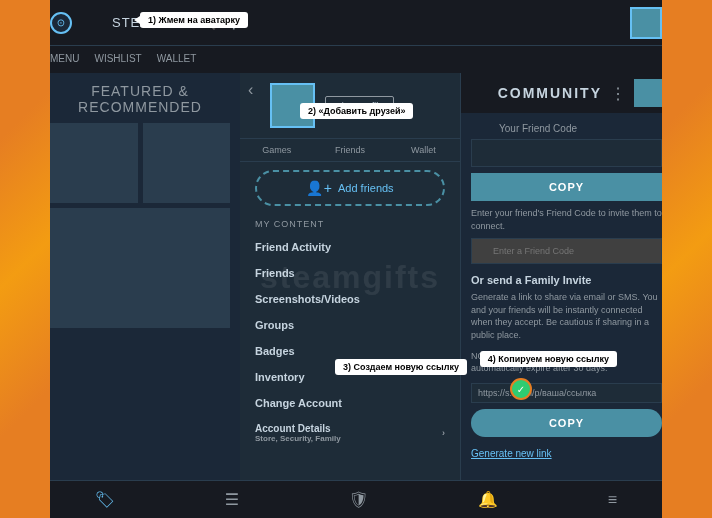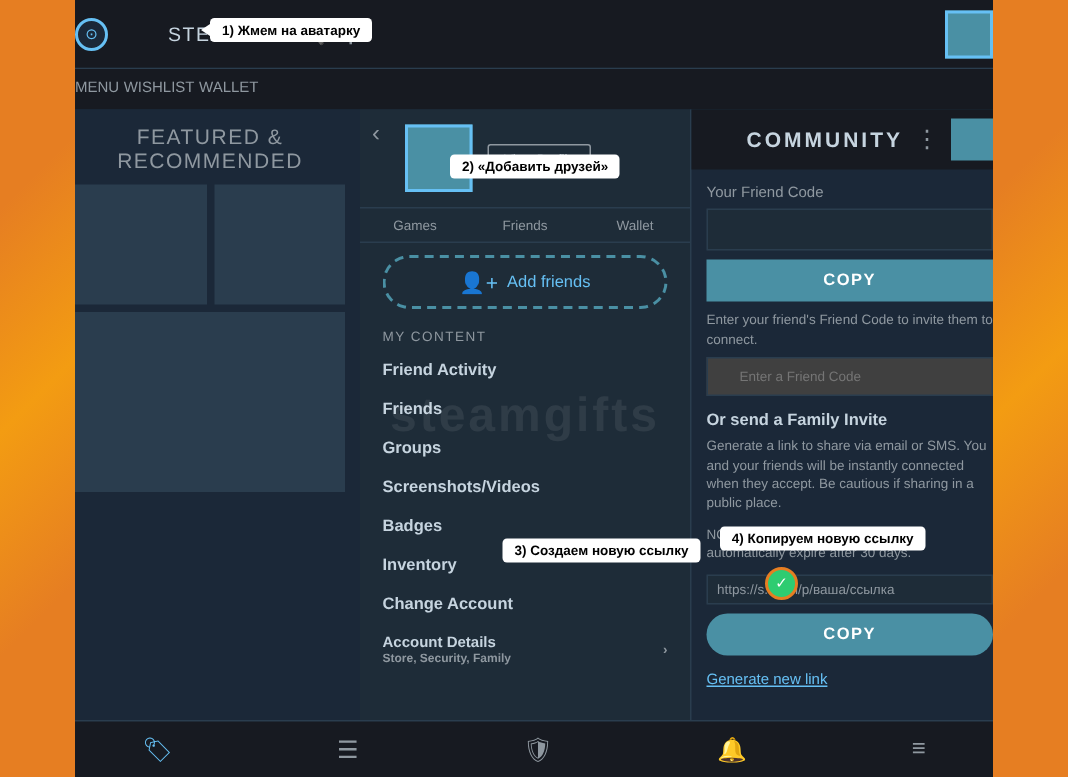--- a/index.html
+++ b/index.html
@@ -99,21 +99,21 @@
       right: 10px;
       top: 50%;
       transform: translateY(-50%);
     }
     .nav-tabs {
       background: #171a21;
       height: 28px;
       display: flex;
       align-items: center;
       padding: 0 10px;
-      gap: 3px;
+      gap: 15px;
       border-top: 1px solid #2a3d4e;
     }
     .nav-tab {
       color: #8f98a0;
       font-size: 10px;
       cursor: pointer;
       border-bottom: 2px solid transparent;
     }
 
     
@@ -334,20 +334,21 @@
       background: #4a90a4;
     }
 
     .community-content {
       padding: 10px;
     }
     .friend-code-label {
       color: #8f98a0;
       font-size: 10px;
       margin-bottom: 5px;
+      margin-left: 28px;
     }
     .friend-code-input {
       width: 100%;
       background: #1e2c38;
       border: 1px solid #2a3d4e;
       height: 28px;
       margin-bottom: 6px;
     }
     .copy-btn {
       width: 100%;
@@ -540,22 +541,22 @@
       <button class="add-friends-btn">
         <span class="add-friends-icon">👤+</span>
         <span>Add friends</span>
       </button>
 
       <div class="my-content-label">MY CONTENT</div>
 
       <ul class="menu-items">
         <li class="menu-item">Friend Activity</li>
         <li class="menu-item">Friends</li>
+        <li class="menu-item">Screenshots/Videos</li>
         <li class="menu-item">Groups</li>
-        <li class="menu-item">Screenshots/Videos</li>
         <li class="menu-item">Badges</li>
         <li class="menu-item">Inventory</li>
         <li class="menu-item">Change Account</li>
         <li class="menu-item menu-item-sub">
           <div>
             <div style="font-size:10px;color:#c6d4df;font-weight:bold;">Account Details</div>
             <div style="font-size:8px;color:#8f98a0;">Store, Security, Family</div>
           </div>
           <span>›</span>
         </li>

